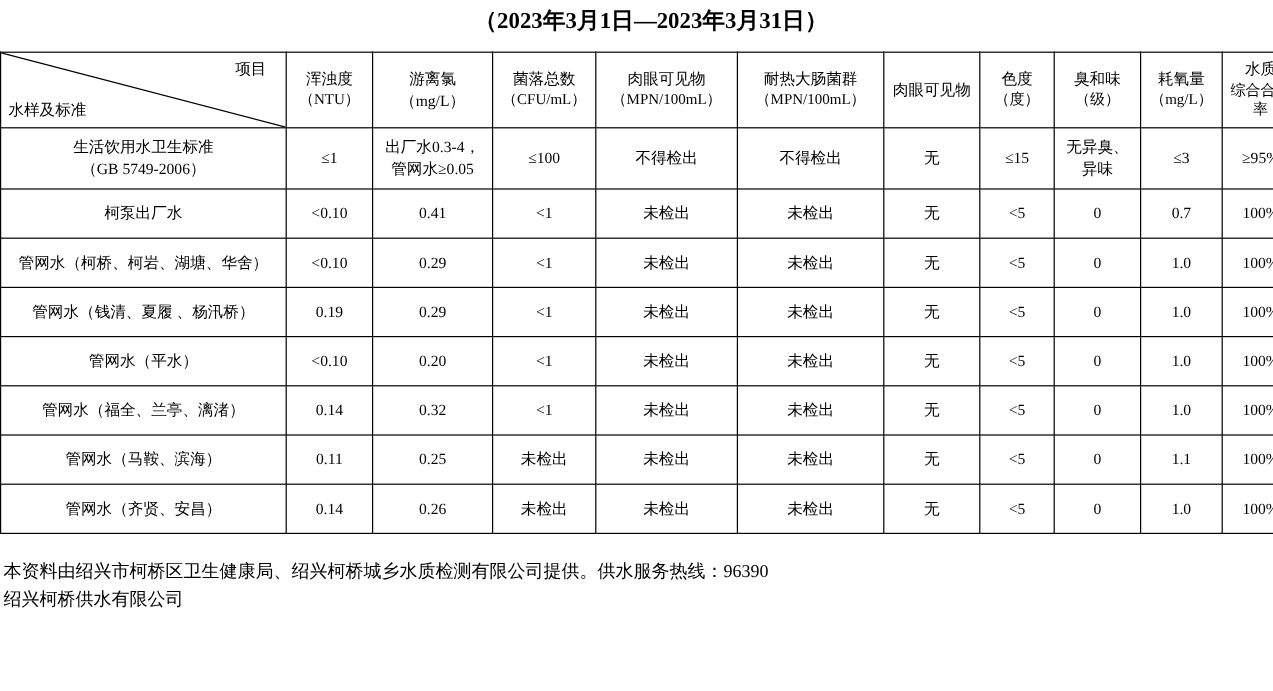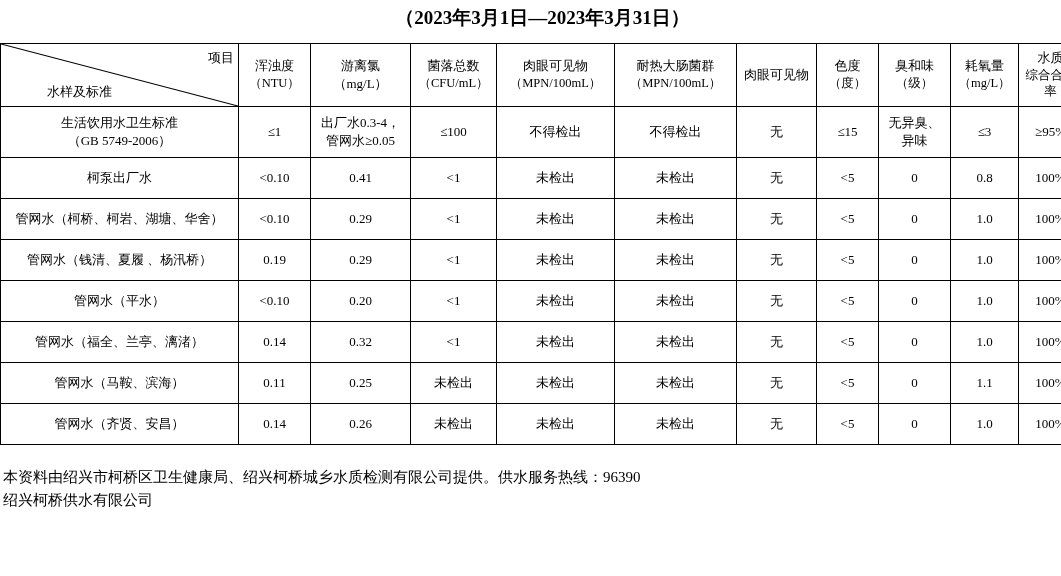--- a/index.html
+++ b/index.html
@@ -68,30 +68,29 @@
     height: 58px;
   }
   td.corner .diag {
     position: absolute;
     left: 0; top: 0;
     width: 100%;
     height: 100%;
   }
   td.corner .proj {
     position: absolute;
-    right: 4px;
+    right: 16px;
     top: 5px;
     font-size: 13px;
   }
   td.corner .samp {
     position: absolute;
     left: 6px;
     bottom: 5px;
     font-size: 13px;
-    margin-left: 40px;
   }
   td.rowhead {
     font-size: 13px;
     padding: 4px 6px;
     height: 36px;
   }
   tr.std td {
     height: 46px;
   }
   tr.data td {
@@ -224,21 +223,21 @@
       <tr class="data">
         <td class="rowhead">柯泵出厂水</td>
         <td>&lt;0.10</td>
         <td>0.41</td>
         <td>&lt;1</td>
         <td>未检出</td>
         <td>未检出</td>
         <td>无</td>
         <td>&lt;5</td>
         <td>0</td>
-        <td>0.8</td>
+        <td>0.7</td>
         <td>100%</td>
       </tr>
 
       <tr class="data">
         <td class="rowhead">管网水（柯桥、柯岩、湖塘、华舍）</td>
         <td>&lt;0.10</td>
         <td>0.29</td>
         <td>&lt;1</td>
         <td>未检出</td>
         <td>未检出</td>

